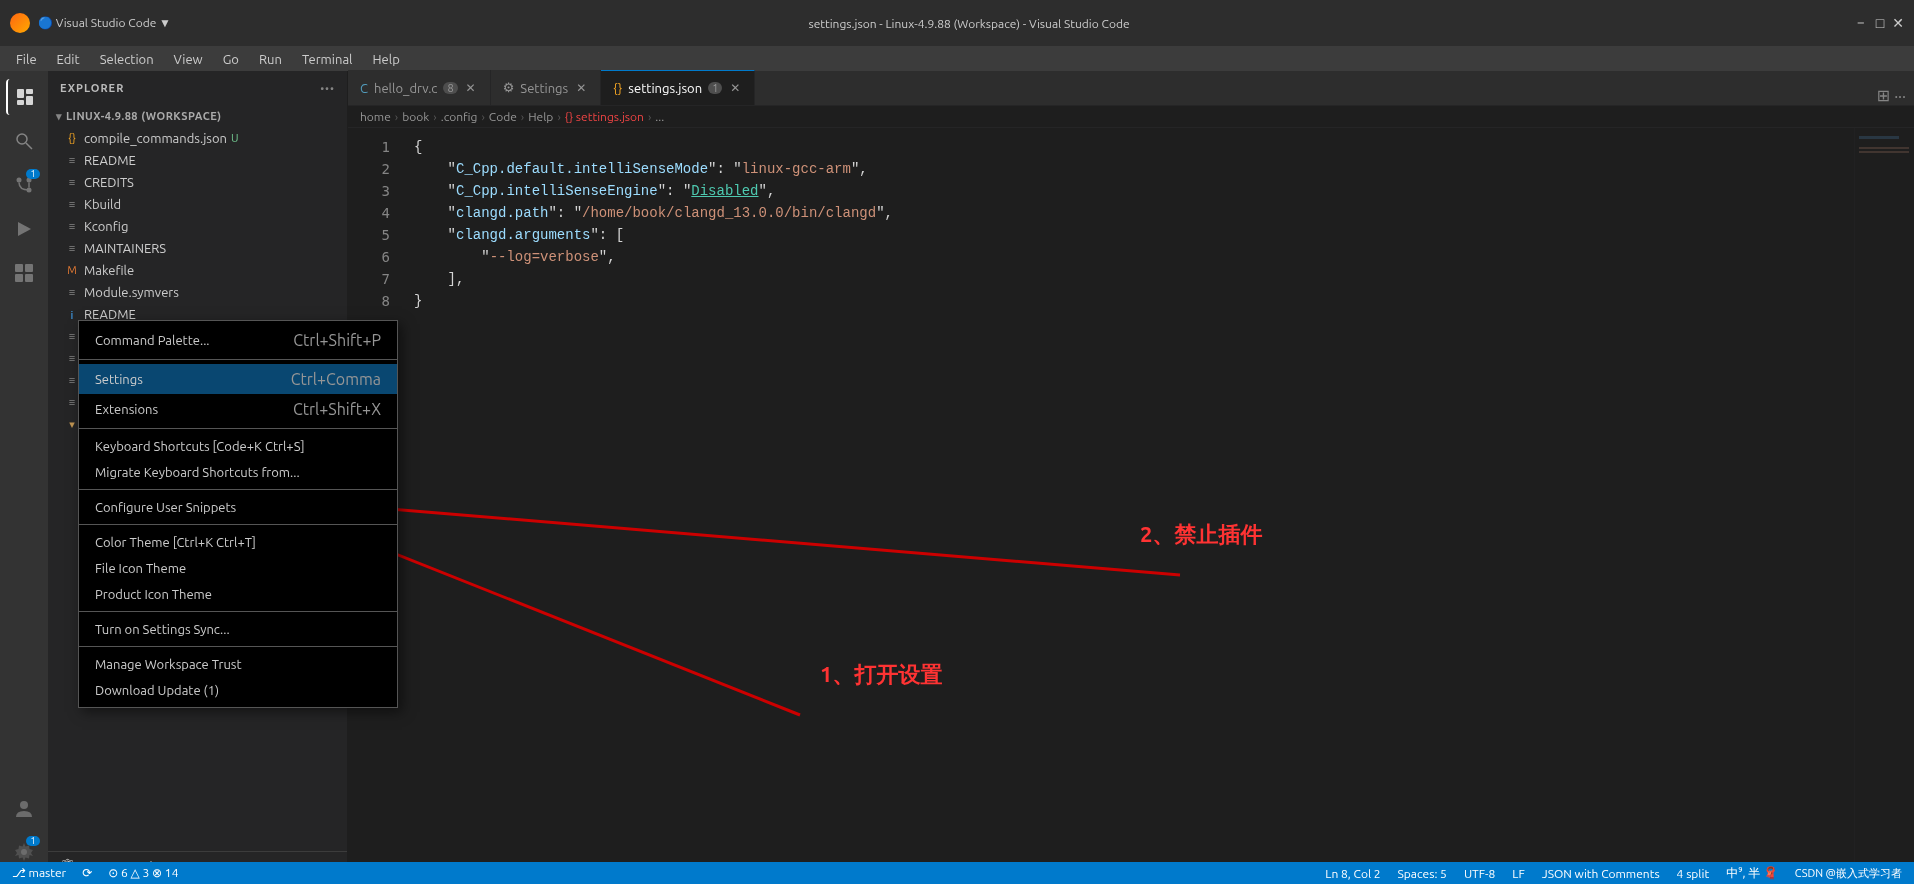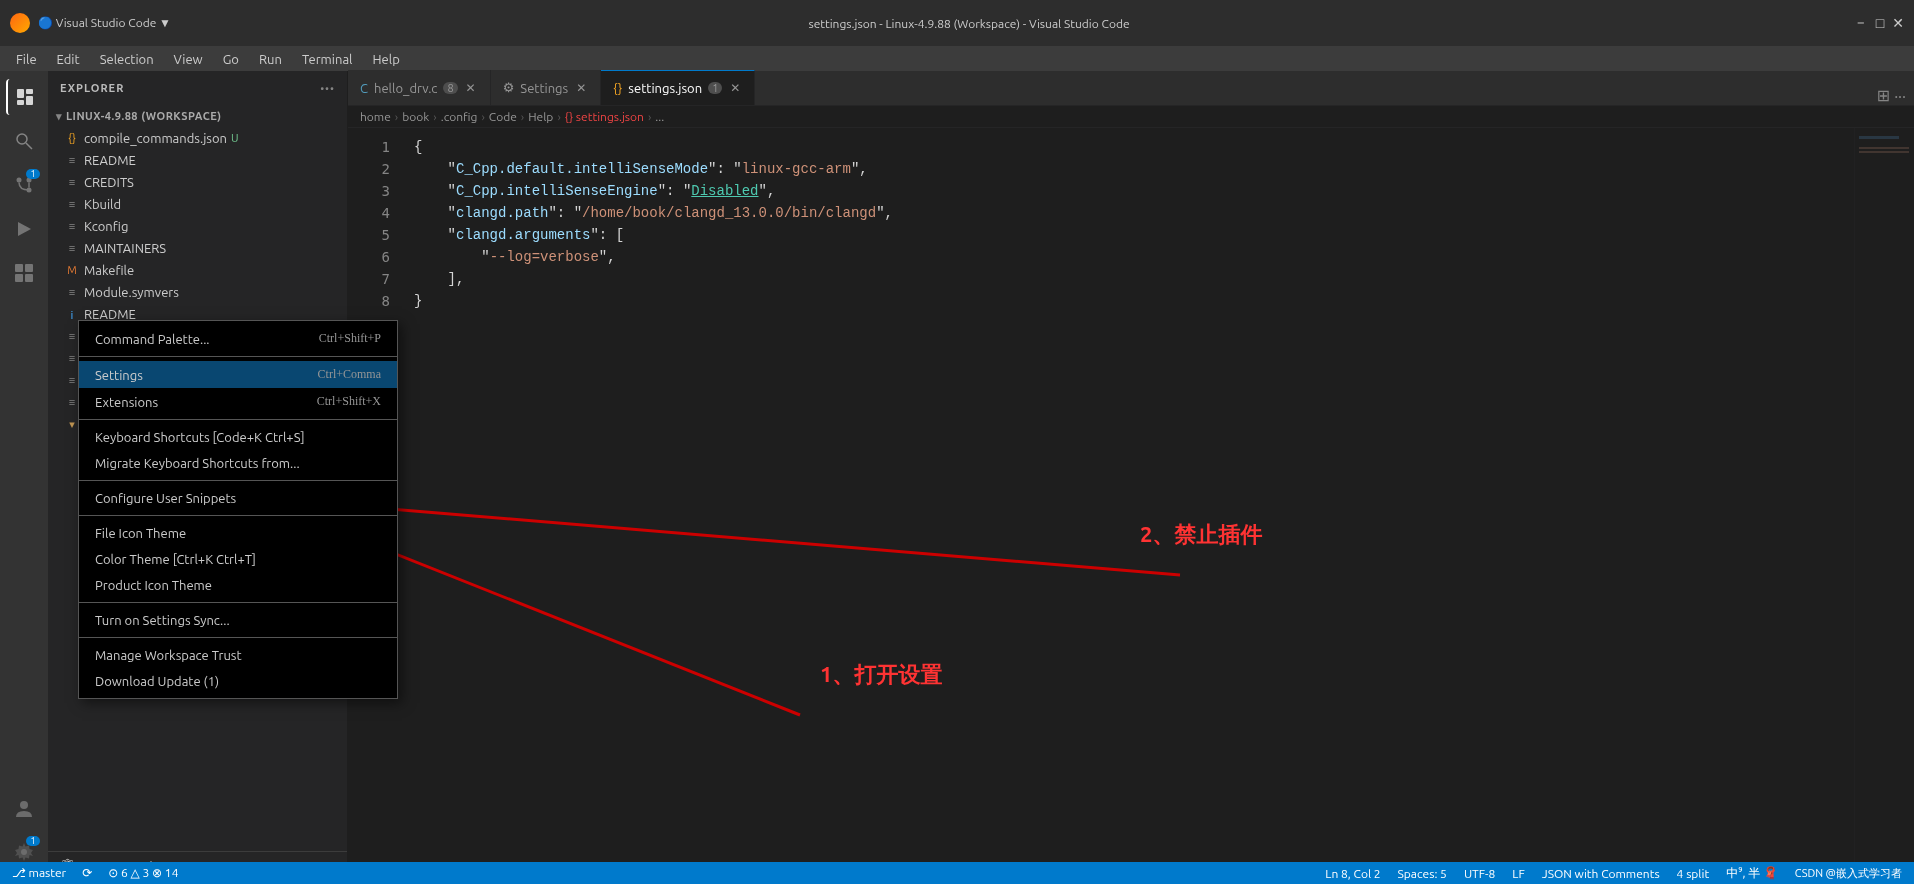--- a/index.html
+++ b/index.html
@@ -270,22 +270,21 @@
       display: flex;
       align-items: center;
       justify-content: space-between;
       padding: 6px 16px;
       font-size: 13px;
       color: #cccccc;
       cursor: pointer;
     }
     .ctx-item .shortcut {
       color: #969696;
-      font-size: 12px;
-      font-family: Liberation Serif, serif;
+      font-size: 16px;
     }
     .ctx-separator {
       height: 1px;
       background: #555;
       margin: 4px 0;
     }
 
     
     .status-bar {
       height: 22px;
@@ -613,24 +612,24 @@
   </div>
   <div class="ctx-item">
     <span>Migrate Keyboard Shortcuts from...</span>
   </div>
   <div class="ctx-separator"></div>
   <div class="ctx-item">
     <span>Configure User Snippets</span>
   </div>
   <div class="ctx-separator"></div>
   <div class="ctx-item">
+    <span>Color Theme [Ctrl+K Ctrl+T]</span>
+  </div>
+  <div class="ctx-item">
     <span>File Icon Theme</span>
-  </div>
-  <div class="ctx-item">
-    <span>Color Theme [Ctrl+K Ctrl+T]</span>
   </div>
   <div class="ctx-item">
     <span>Product Icon Theme</span>
   </div>
   <div class="ctx-separator"></div>
   <div class="ctx-item">
     <span>Turn on Settings Sync...</span>
   </div>
   <div class="ctx-separator"></div>
   <div class="ctx-item">

